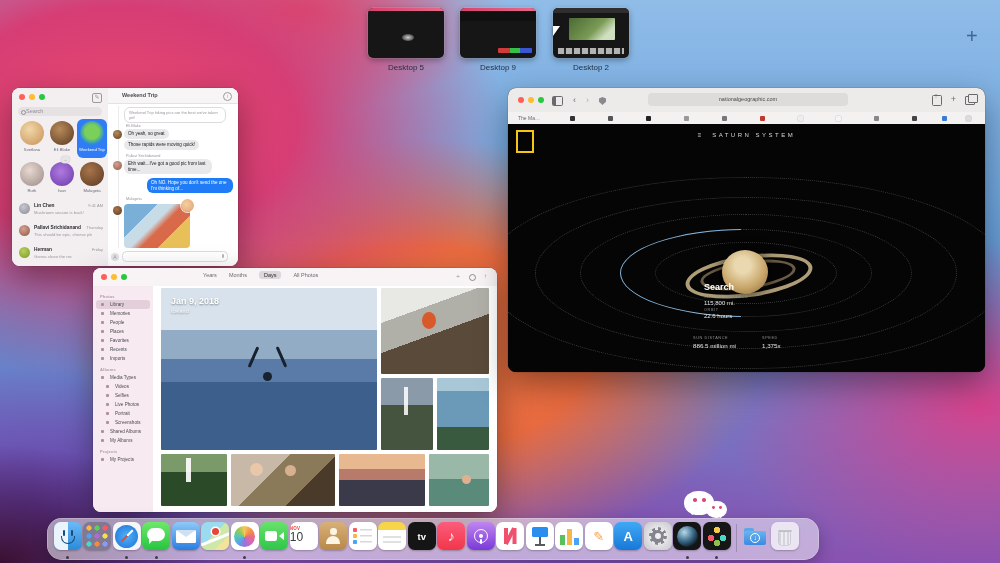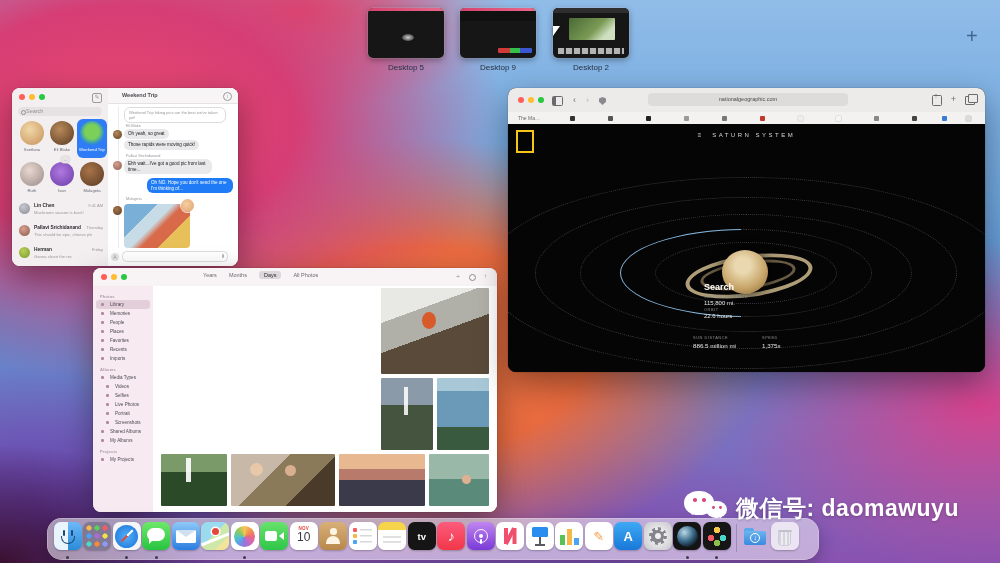--- a/index.html
+++ b/index.html
@@ -155,21 +155,21 @@
   .ml-env::after{content:"";position:absolute;left:0;top:0;border-left:10px solid transparent;border-right:10px solid transparent;border-top:7px solid #cfe0f0;}
   .mp{background:linear-gradient(135deg,#9adbf0 0 45%,#cde8a8 45% 75%,#f2e49a 75%);}
   .mp-pin{position:absolute;left:11px;top:6px;width:7px;height:7px;border-radius:50%;background:#e8453a;box-shadow:0 0 0 1.5px #fff;}
   .mp-road{position:absolute;left:-4px;top:16px;width:36px;height:2.5px;background:#fff;transform:rotate(-22deg);}
   .ph{background:#fff;}
   .ph-w{position:absolute;left:3.5px;top:3.5px;width:21px;height:21px;border-radius:50%;
     background:conic-gradient(#f6c14c,#ef8b3c,#e85d75,#c95bb8,#8a6ad8,#4a9de8,#46c3b0,#8bc34a,#f6c14c);opacity:.92;}
   .ft{background:linear-gradient(180deg,#67e26b,#2fc64a);}
   .ft-cam{position:absolute;left:5px;top:9px;width:12px;height:10px;background:#fff;border-radius:2.5px;}
   .ft-tri{position:absolute;left:18.5px;top:10px;width:0;height:0;border-top:4px solid transparent;border-bottom:4px solid transparent;border-right:5px solid #fff;}
-  .cl{background:#fff;text-align:center;border-radius:7px;}
+  .cl{background:#fff;border-radius:7px;}
   .cl-m{display:block;font-size:4.5px;color:#e8453a;font-weight:bold;margin-top:3.5px;letter-spacing:.3px;}
   .cl-d{display:block;font-size:12px;color:#3a3a3e;line-height:1.05;font-weight:300;}
   .ct{background:linear-gradient(180deg,#d8b078,#b8884a);}
   .ct-h{position:absolute;left:11px;top:6px;width:6.5px;height:6.5px;border-radius:50%;background:#fdf4e4;}
   .ct-s{position:absolute;left:7px;top:14px;width:14px;height:8px;border-radius:7px 7px 0 0;background:#fdf4e4;}
   .rm{background:#fff;background-image:
     radial-gradient(circle at 6px 8px,#f45b69 2px,transparent 2.5px),
     radial-gradient(circle at 6px 14px,#f7b84a 2px,transparent 2.5px),
     radial-gradient(circle at 6px 20px,#4aa3f5 2px,transparent 2.5px),
     linear-gradient(#d8d8d8,#d8d8d8),linear-gradient(#d8d8d8,#d8d8d8),linear-gradient(#d8d8d8,#d8d8d8);
@@ -380,20 +380,27 @@
       <div class="psi ind"><span>Live Photos</span></div>
       <div class="psi ind"><span>Portrait</span></div>
       <div class="psi ind"><span>Screenshots</span></div>
       <div class="psi"><span>Shared Albums</span></div>
       <div class="psi"><span>My Albums</span></div>
       <div class="psh">Projects</div>
       <div class="psi"><span>My Projects</span></div>
     </div>
     <div class="pho-main">
 
+      <div class="tile" style="left:8px;top:2px;width:216px;height:162px;background:linear-gradient(180deg,#d8e2ec 0 26%,#93acc6 26% 44%,#5a7aa8 44% 58%,#3d5f8c 58%);">
+        <span class="pho-date">Jan 9, 2018</span>
+        <span class="pho-loc">Iceland</span>
+        <span class="swim-head"></span>
+        <span class="arm" style="left:42%;top:36%;transform:rotate(24deg);"></span>
+        <span class="arm" style="left:55%;top:36%;transform:rotate(-24deg);"></span>
+      </div>
 
       <div class="tile" style="left:228px;top:2px;width:108px;height:86px;background:linear-gradient(160deg,#e8e8e4 0 28%,#b0b0a8 28% 52%,#5a4a3a 52%);">
         <span style="position:absolute;left:38%;top:28%;width:14px;height:17px;border-radius:50%;background:#d85a2a;"></span>
       </div>
 
       <div class="tile" style="left:228px;top:92px;width:52px;height:72px;background:linear-gradient(180deg,#8a9aa8 0 38%,#44543f 38%);">
         <span style="position:absolute;left:44%;top:12%;width:4px;height:40%;background:rgba(255,255,255,.85);"></span>
       </div>
       <div class="tile" style="left:284px;top:92px;width:52px;height:72px;background:linear-gradient(180deg,#a8c8d8 0 18%,#6a9ab8 18% 68%,#3a5a40 68%);"></div>
 
@@ -627,16 +634,15 @@
 
   <div class="wm">
     <span class="wm-ic">
       <span class="wb1"></span>
       <span class="we" style="left:9px;top:9px;"></span>
       <span class="we" style="left:18px;top:9px;"></span>
       <span class="wb2"></span>
       <span class="we" style="left:28px;top:17px;width:2.8px;height:2.8px;"></span>
       <span class="we" style="left:35px;top:17px;width:2.8px;height:2.8px;"></span>
     </span>
-    <span class="wm-tx">微信号: daomawuyu</span>
   </div>
 
 </div>
 
 </body></html>

